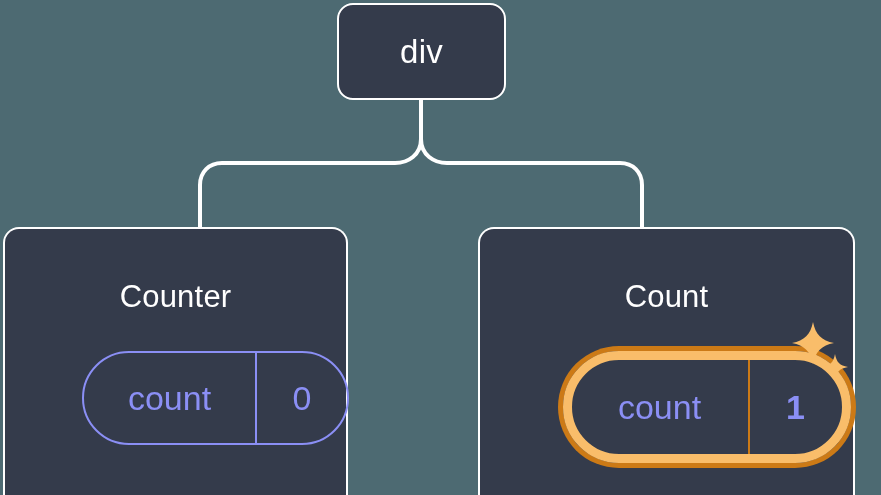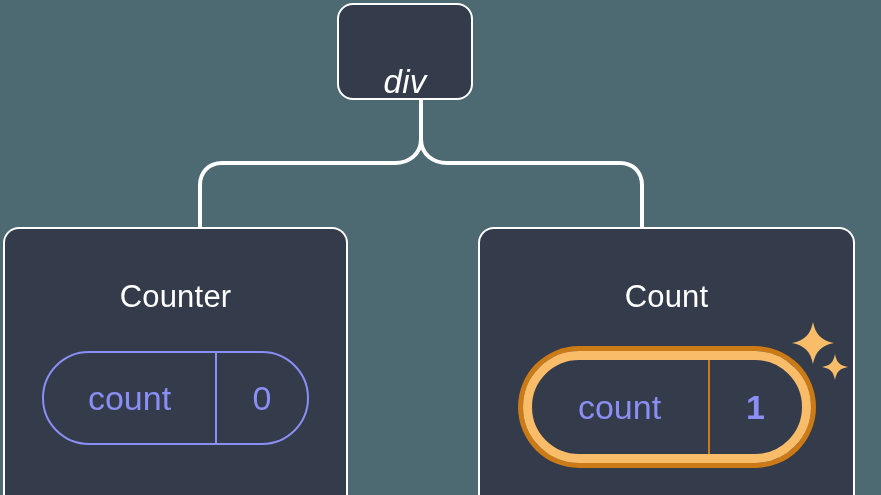--- a/index.html
+++ b/index.html
@@ -33,36 +33,36 @@
   .node {
     position: absolute;
     box-sizing: border-box;
     background: #343b4b;
     border: 2px solid #ffffff;
     border-radius: 16px;
   }
   .node-root {
     left: 337px;
     top: 3px;
-    width: 136px;
+    width: 169px;
     height: 97px;
     display: flex;
-    align-items: flex-end;
+    align-items: center;
     justify-content: center;
-    font-style: italic;
   }
   .node-root .node-title {
     font-size: 33px;
   }
   .node-child {
     top: 227px;
     height: 268px;
     border-bottom-left-radius: 0;
     border-bottom-right-radius: 0;
     border-bottom: none;
+    padding-left: 40px;
   }
   .node-left {
     left: 3px;
     width: 345px;
   }
   .node-right {
     left: 478px;
     width: 377px;
   }
   .node-title {

